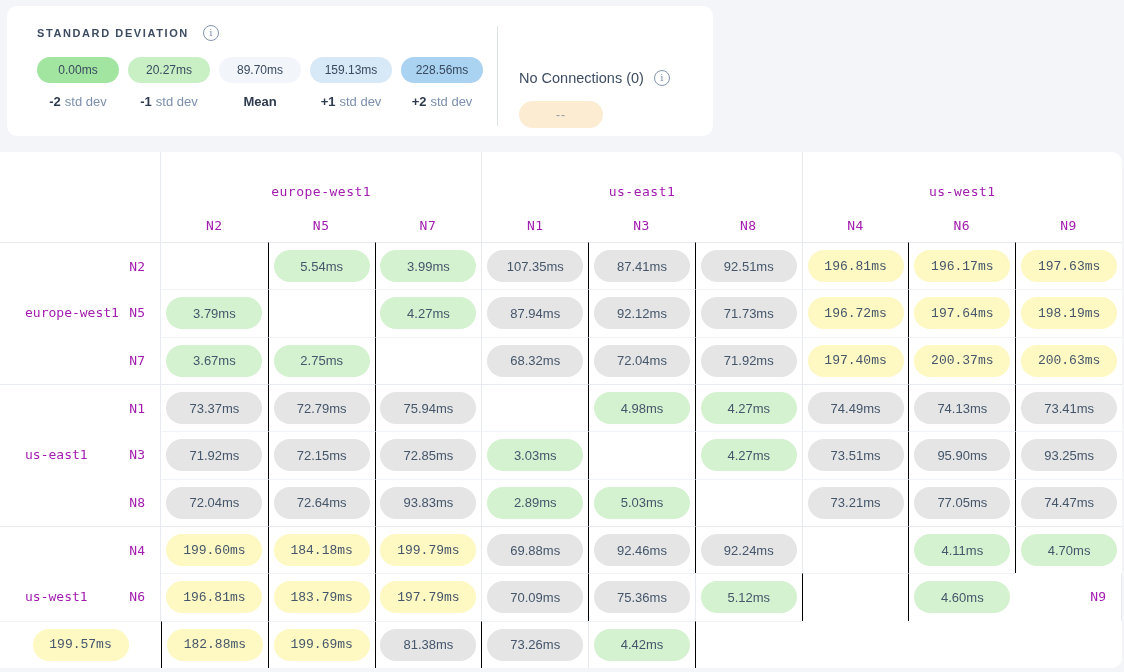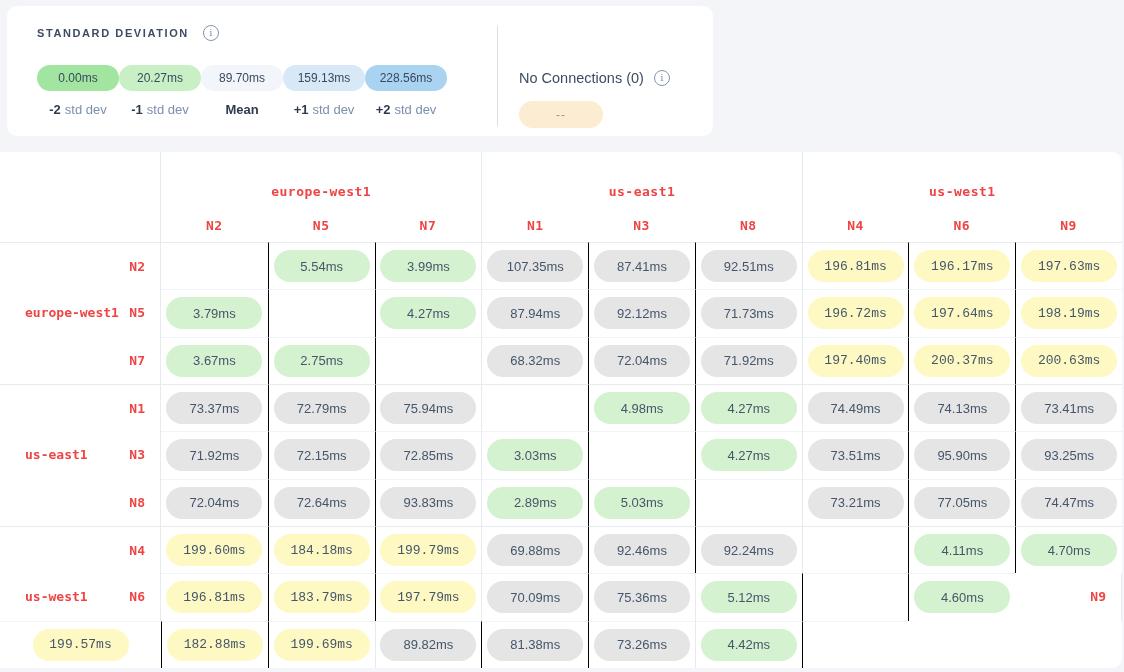--- a/index.html
+++ b/index.html
@@ -25,21 +25,21 @@
     font-size: 11px; font-weight: bold; letter-spacing: 1.6px;
     color: #3d4c62;
   }
   .info-icon {
     width: 16px; height: 16px; flex: 0 0 16px;
     border: 1.4px solid #8494ad; border-radius: 50%;
     color: #8494ad; font-size: 10px; line-height: 1;
     display: inline-flex; align-items: center; justify-content: center;
     font-family: "DejaVu Serif", serif; cursor: pointer;
   }
-  .stops { display: flex; margin-top: 23px; justify-content: center; }
+  .stops { display: flex; gap: 9px; margin-top: 15px; justify-content: center; }
   .stop { display: flex; flex-direction: column; align-items: center; gap: 11px; }
   .stop-pill {
     min-width: 82px; height: 26px; border-radius: 13px; padding: 0 8px;
     display: flex; align-items: center; justify-content: center;
     font-size: 12px; color: #3a4a5f;
   }
   .stop-label { font-size: 13px; white-space: nowrap; }
   .stop-label .b { font-weight: bold; color: #2e3b4e; }
   .stop-label .r { color: #7b8fad; margin-left: 4px; }
   .legend-divider {
@@ -59,21 +59,21 @@
     position: absolute; left: 0; top: 152px;
     width: 1122px; height: 516px;
     background: #ffffff; border-radius: 0 10px 10px 0;
   }
   .grid {
     display: grid; width: 100%; height: 100%;
     grid-template-columns: 161px repeat(9, 1fr);
     grid-template-rows: 56px 34px repeat(9, 1fr);
   }
   .cell { display: flex; align-items: center; justify-content: center; }
-  .mono { font-family: "DejaVu Sans Mono", monospace; font-weight: bold; font-size: 13px; color: #ef4444; }
+  .mono { font-family: "DejaVu Sans Mono", monospace; font-weight: normal; font-size: 13px; color: #a21caf; }
   .corner { grid-row: 1 / span 2; }
   .region-h { grid-column: span 3; align-items: flex-end; padding-bottom: 9px; letter-spacing: .5px; }
   .node-h { letter-spacing: .5px; }
   .label-cell { position: relative; justify-content: flex-end; padding-right: 15px; }
   .row-region { position: absolute; left: 25px; }
   .br-group { border-right: 1px solid #e7ebf1; }
   .bl-group { border-left: 1px solid #e7ebf1; }
   .bl-inner { border-left: 1px solid #000000; }
   .bt-group { border-top: 1px solid #e7ebf1; }
   .bt-inner { border-top: 1px solid #f0f3f7; }
@@ -372,23 +372,20 @@
       </div>
       <div class="cell data-cell bt-inner">
         <span class="pill tone-high">199.57ms</span>
       </div>
       <div class="cell data-cell bl-inner bt-inner">
         <span class="pill tone-high">182.88ms</span>
       </div>
       <div class="cell data-cell bl-inner bt-inner">
         <span class="pill tone-high">199.69ms</span>
       </div>
-      <div class="cell data-cell bl-group bt-inner">
-        <span class="pill tone-mid">89.82ms</span>
-      </div>
       <div class="cell data-cell bl-inner bt-inner">
         <span class="pill tone-mid">81.38ms</span>
       </div>
       <div class="cell data-cell bl-inner bt-inner">
         <span class="pill tone-mid">73.26ms</span>
       </div>
       <div class="cell data-cell bl-group bt-inner">
         <span class="pill tone-low">4.42ms</span>
       </div>
       <div class="cell data-cell bl-inner bt-inner"></div>

